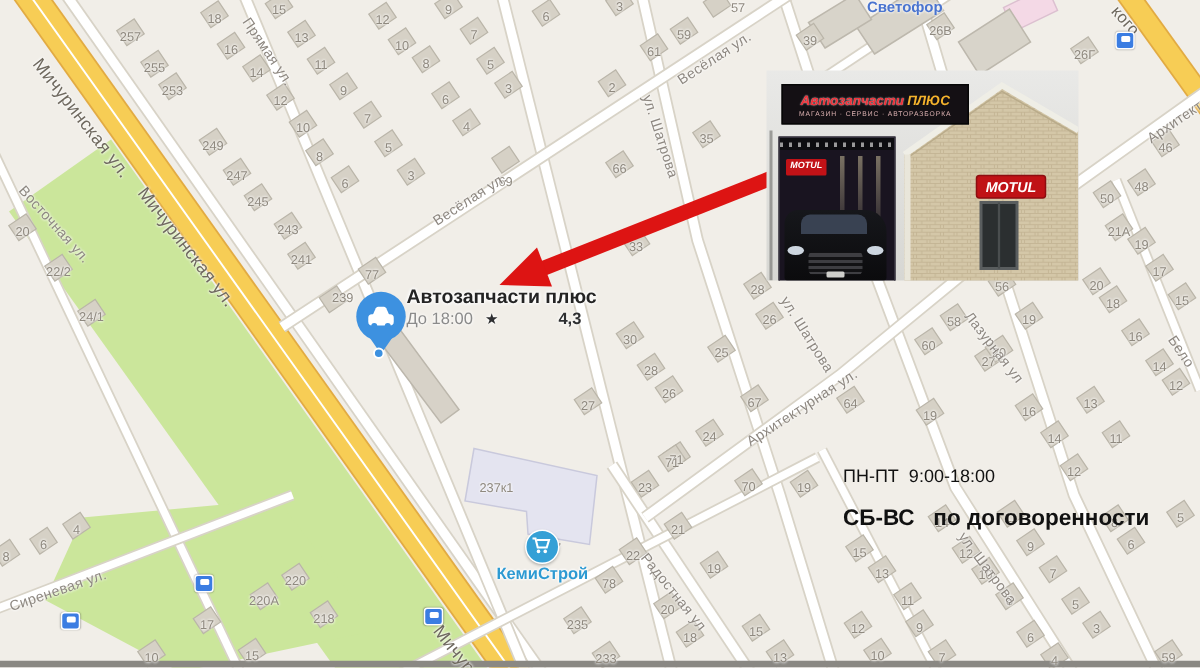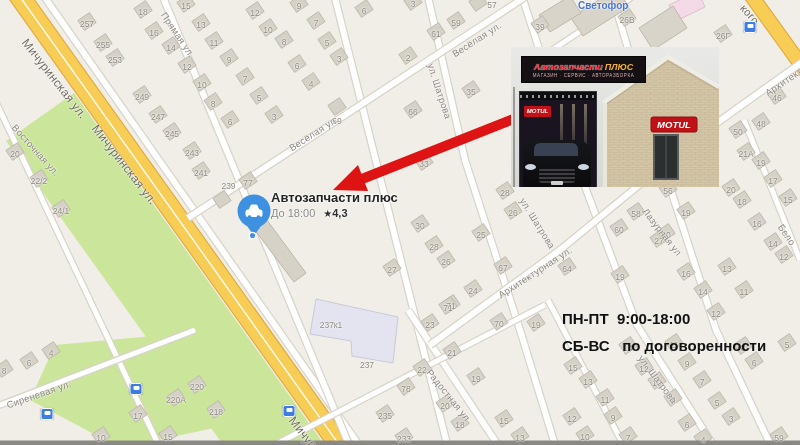--- a/index.html
+++ b/index.html
@@ -23,21 +23,21 @@
   .poi-svet{position:absolute;left:578px;top:0px;z-index:2;font-size:10px;color:#4a74cf;font-weight:bold;
         text-shadow:0 0 2px #fff,0 0 2px #fff;pointer-events:auto;}
   
   #pin{position:absolute;left:233px;top:191px;z-index:3;}
   #pin-label{position:absolute;left:271px;top:190px;z-index:3;}
   #pin-label .t1{font-size:13px;font-weight:bold;color:#242424;white-space:nowrap;
         text-shadow:0 0 2px #fff,0 0 3px #fff,0 0 3px #fff;}
   #pin-label .t2{font-size:11px;color:#8b8b8b;margin-top:2px;white-space:nowrap;
         text-shadow:0 0 2px #fff,0 0 3px #fff;}
   #pin-label .t2 .star{color:#2e2f31;font-size:10px;margin-left:8px;}
-  #pin-label .t2 b{color:#2e2f31;}
+  #pin-label .t2 b{color:#2e2f31;margin-left:40px;}
   
   #photo{position:absolute;left:511px;top:47px;width:208px;height:140px;z-index:5;overflow:hidden;
         background:linear-gradient(#e9e9e7,#d7d7d3);}
   #photo svg{position:absolute;left:0;top:0;}
   .shop-sign{position:absolute;left:10px;top:9px;width:123px;height:25px;background:#141014;border:1px solid #060606;
         z-index:4;display:flex;flex-direction:column;align-items:center;justify-content:center;}
   .shop-sign .l1{font-size:9px;font-weight:bold;font-style:italic;white-space:nowrap;line-height:10px;}
   .shop-sign .l1 .red{color:#f03038;text-shadow:0 0 1px #fff;}
   .shop-sign .l1 .gold{color:#f5b32c;margin-left:2px;}
   .shop-sign .l2{font-size:4.5px;color:#d9aFAF;letter-spacing:.6px;margin-top:1px;white-space:nowrap;color:#d9afaf;}
@@ -52,21 +52,21 @@
         border-radius:9px 14px 2px 2px;}
   .car .ws{position:absolute;top:3px;left:11px;width:44px;height:13px;background:#394252;border-radius:6px 6px 0 0;}
   .car .gr{position:absolute;bottom:4px;left:16px;width:36px;height:15px;border-radius:3px;
         background:repeating-linear-gradient(0deg,#3e3e42 0 2px,#121214 2px 4px);}
   .car .hl{position:absolute;bottom:17px;width:11px;height:6px;background:#cdd6e0;border-radius:50%;}
   .car .hl.l{left:2px}.car .hl.r{right:2px}
   .car .pl{position:absolute;bottom:2px;left:28px;width:12px;height:4px;background:#cfcfcb;border-radius:1px;}
   
   .addr{position:absolute;left:459px;top:231px;z-index:7;font-size:19.5px;color:#e8212a;white-space:pre;}
   .sched-t{position:absolute;left:516px;top:281px;z-index:7;font-size:21px;color:#212121;white-space:pre;}
-  .sched-1{position:absolute;left:562px;top:310px;z-index:7;font-size:15px;font-weight:bold;color:#111;white-space:pre;}
+  .sched-1{position:absolute;left:562px;top:310px;z-index:7;font-size:12px;font-weight:normal;color:#111;white-space:pre;}
   .sched-2{position:absolute;left:562px;top:337px;z-index:7;font-size:15px;font-weight:bold;color:#111;white-space:pre;}
   #arrow{z-index:4;pointer-events:none;}
 </style>
 </head>
 <body>
 
 <div id="stage">
 
   <svg class="layer" id="map-svg" width="800" height="445" viewBox="0 0 800 445">
       <polygon points="74,93 358,492 291,540 6,141" fill="#cbe69b"></polygon>
@@ -246,21 +246,21 @@
 
   <div id="map-labels">
       <div class="bnum" style="left: 87px; top: 24px;">257</div>
       <div class="bnum" style="left: 103px; top: 45px;">255</div>
       <div class="bnum" style="left: 115px; top: 60px;">253</div>
       <div class="bnum" style="left: 142px; top: 97px;">249</div>
       <div class="bnum" style="left: 158px; top: 117px;">247</div>
       <div class="bnum" style="left: 172px; top: 134px;">245</div>
       <div class="bnum" style="left: 192px; top: 153px;">243</div>
       <div class="bnum" style="left: 201px; top: 173px;">241</div>
-      <div class="bnum" style="left: 222px; top: 186px; padding-left: 13px;">239</div>
+      <div class="bnum" style="left: 222px; top: 198px; padding-left: 13px;">239</div>
       <div class="bnum" style="left: 248px; top: 183px;">77</div>
       <div class="bnum" style="left: 143px; top: 12px;">18</div>
       <div class="bnum" style="left: 154px; top: 33px;">16</div>
       <div class="bnum" style="left: 171px; top: 48px;">14</div>
       <div class="bnum" style="left: 187px; top: 67px;">12</div>
       <div class="bnum" style="left: 202px; top: 85px;">10</div>
       <div class="bnum" style="left: 213px; top: 104px;">8</div>
       <div class="bnum" style="left: 230px; top: 122px;">6</div>
       <div class="bnum" style="left: 186px; top: 6px;">15</div>
       <div class="bnum" style="left: 201px; top: 25px;">13</div>
@@ -392,20 +392,30 @@
       <div class="slabel" style="left: 496px; top: 291px; transform: rotate(-33deg);">Архитектурная ул.</div>
       <div class="slabel" style="left: 763px; top: 89px; transform: rotate(-34deg);">Архитектурная</div>
       <div class="slabel" style="left: 747px; top: 2px; transform: rotate(48deg); font-size: 11px; color: rgb(111, 105, 95);">кого</div>
       <div class="slabel" style="left: 785px; top: 222px; transform: rotate(56deg);">Бело</div>
       <div class="busstop" style="left: 750px; top: 27px;"></div>
       <div class="busstop" style="left: 136px; top: 389px;"></div>
       <div class="busstop" style="left: 47px; top: 414px;"></div>
       <div class="busstop" style="left: 289px; top: 411px;"></div>
     </div>
 
+  <div class="poi-kem">
+    <div class="ico">
+      <svg width="18" height="18" viewBox="0 0 18 18" style="position:absolute;left:0;top:0">
+        <path d="M4 5 h2 l1.5 6 h6 l1.5 -5 h-8" fill="none" stroke="#fff" stroke-width="1.4"></path>
+        <circle cx="8" cy="13.6" r="1.2" fill="#fff"></circle>
+          <circle cx="12.5" cy="13.6" r="1.2" fill="#fff"></circle>
+      </svg>
+    </div>
+    <div class="lbl">КемиСтрой</div>
+  </div>
 
   <div class="poi-svet">Светофор</div>
 
   <div id="pin">
     <svg width="46" height="50" viewBox="0 0 46 50">
       <path d="M12 32 L21 45 L30 32 Z" fill="#3d91e0"></path>
       <circle cx="21" cy="20" r="16.5" fill="#3d91e0"></circle>
       <g>
         <rect x="12.5" y="18.5" width="17" height="7.5" rx="2.5" fill="#ffffff"></rect>
         <path d="M15.5 19 L17.5 14.5 Q18 13.5 19 13.5 L23 13.5 Q24 13.5 24.5 14.5 L26.5 19 Z" fill="#ffffff"></path>

